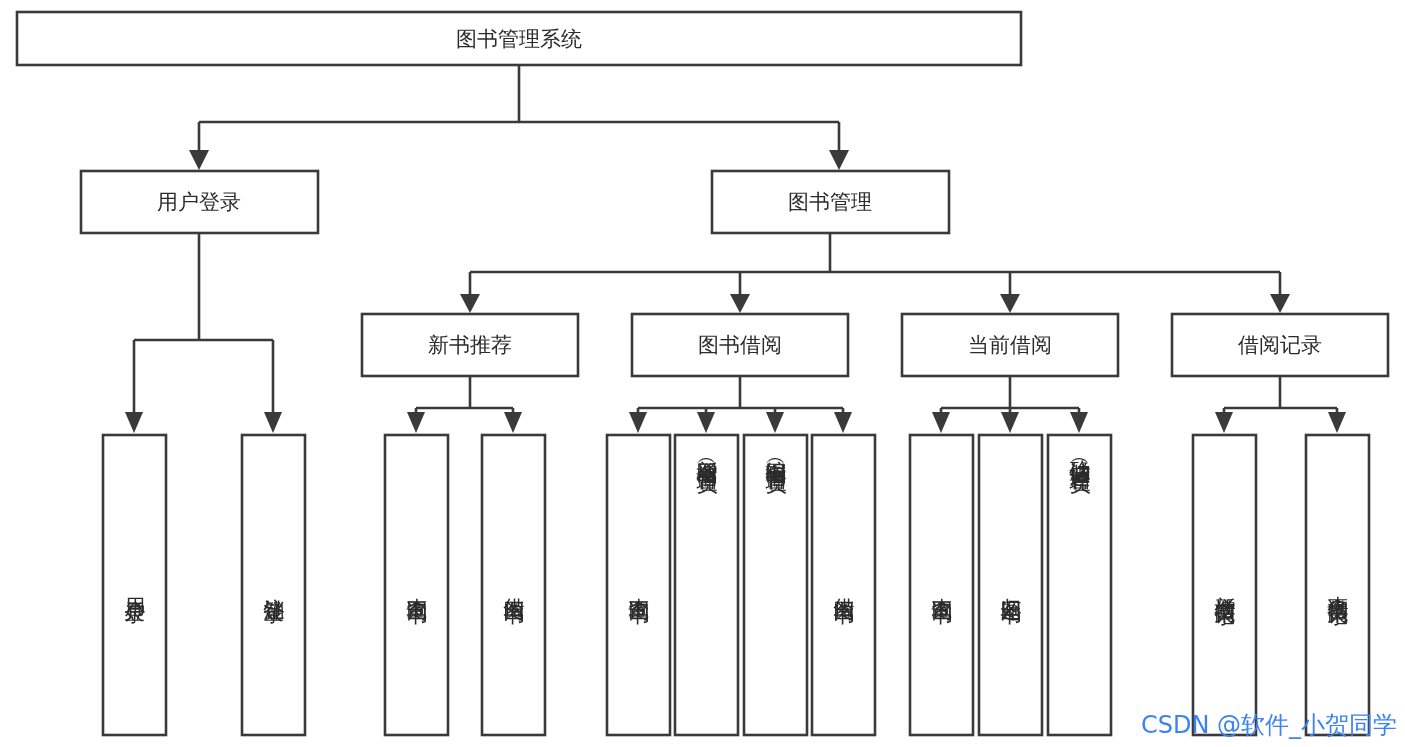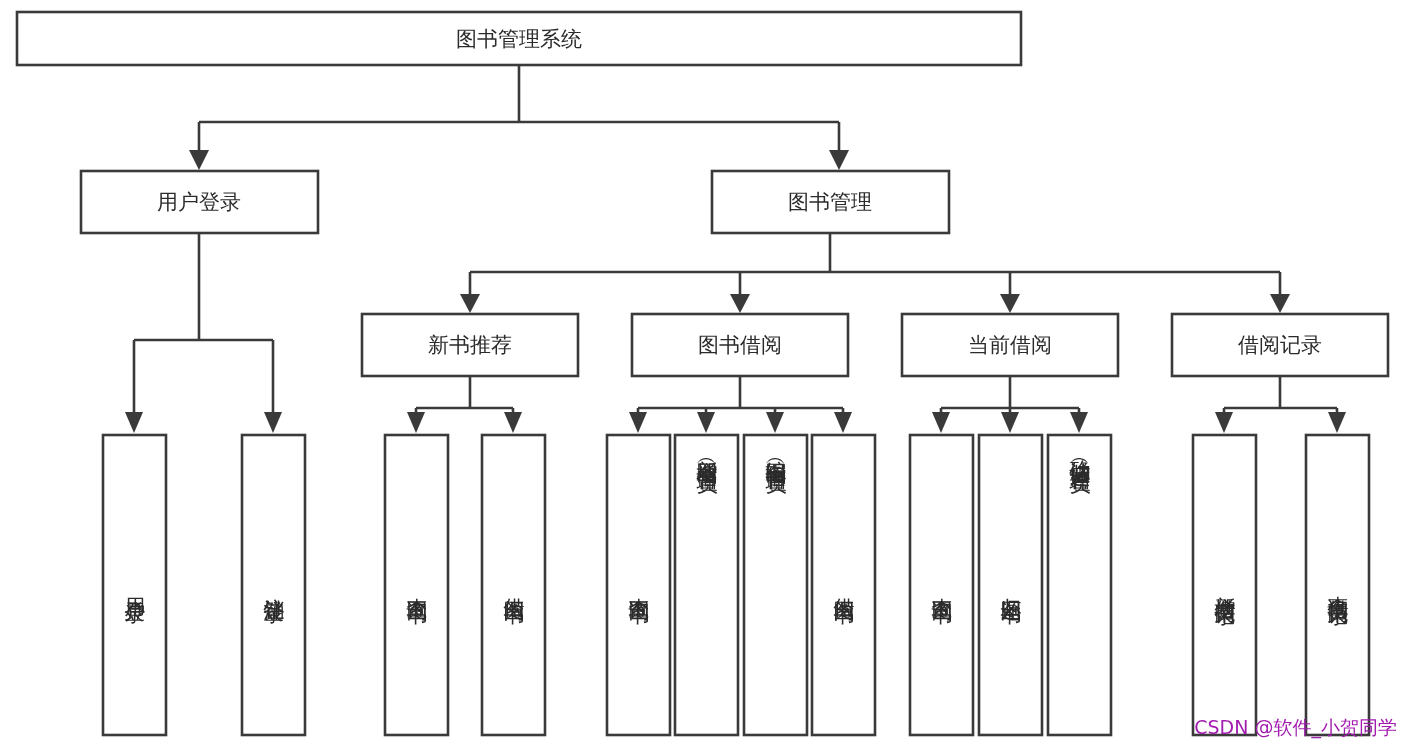--- a/index.html
+++ b/index.html
@@ -64,22 +64,22 @@
     line-height: 1.18;
     letter-spacing: 2px;
     color: #2b2b2b;
     white-space: nowrap;
   }
   .watermark {
     position: absolute;
     right: 8px;
     bottom: 6px;
     font-family: "DejaVu Sans", "Liberation Sans", sans-serif;
-    font-size: 19px;
-    color: #a21caf;
+    font-size: 24px;
+    color: #3b82f6;
     white-space: nowrap;
     user-select: none;
   }
 </style>
 </head>
 <body>
 
 <div id="diagram-root">
 
   <svg class="diagram-canvas" viewBox="0 0 1405 747">

